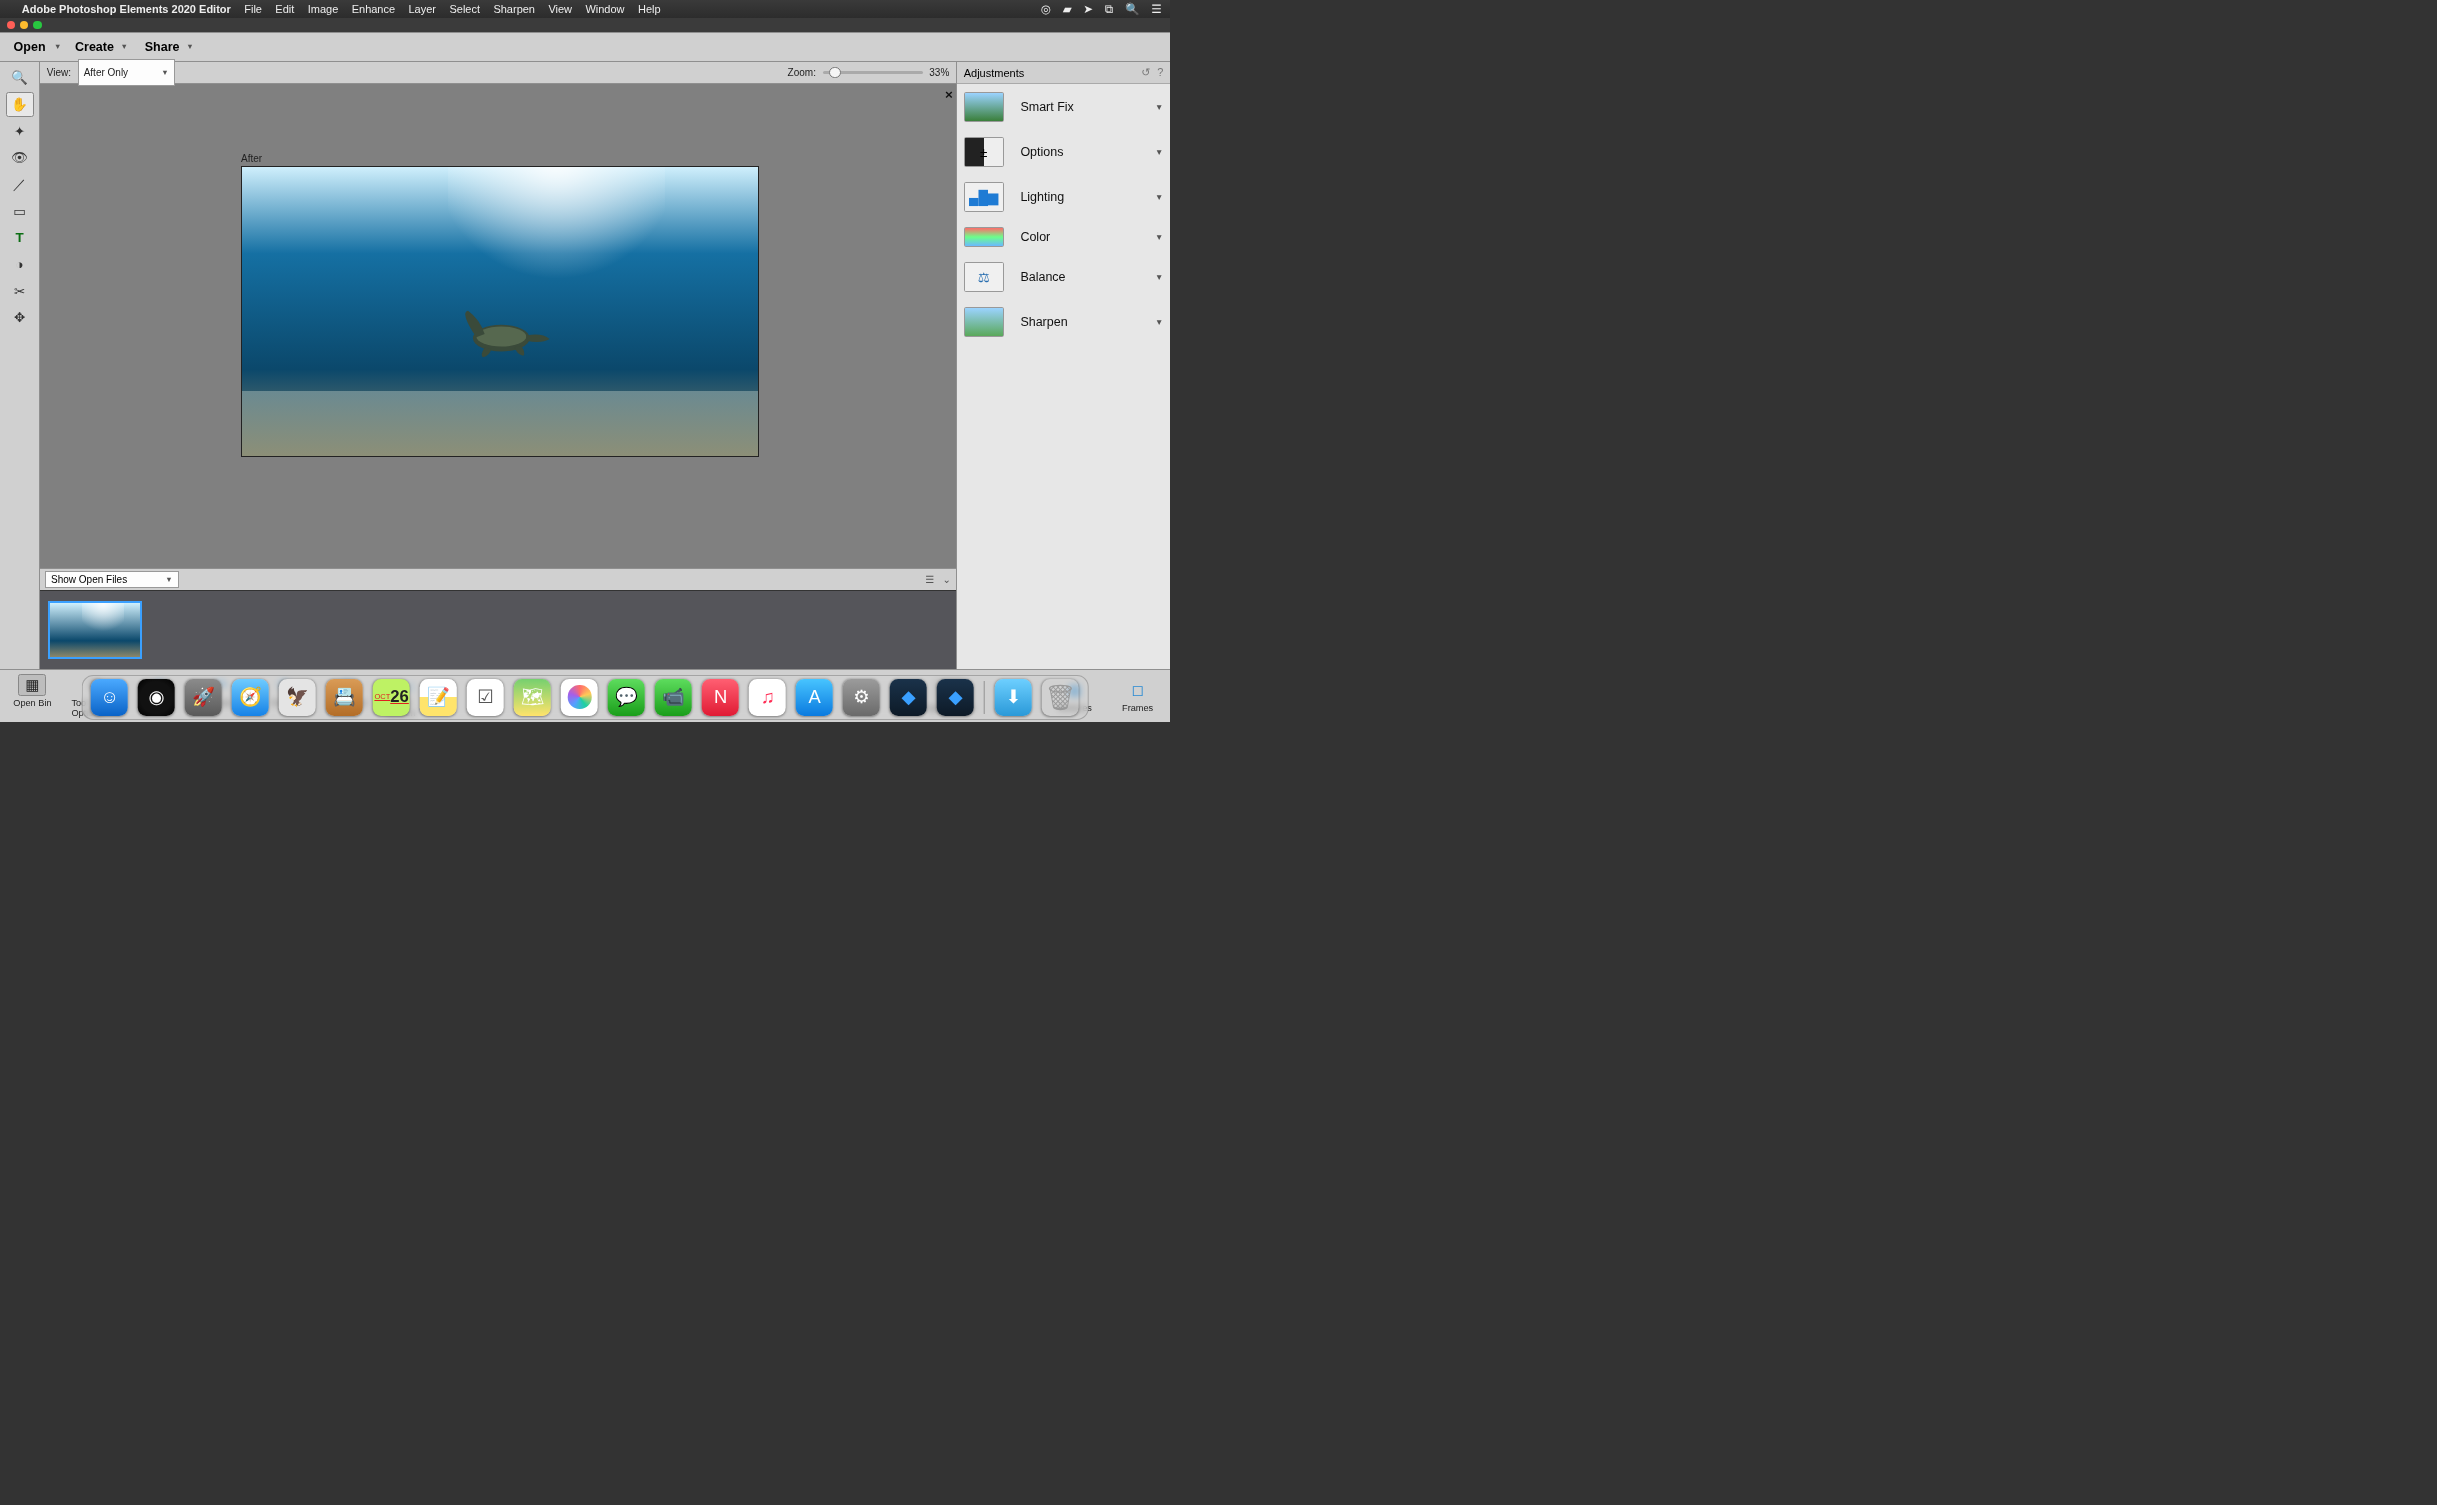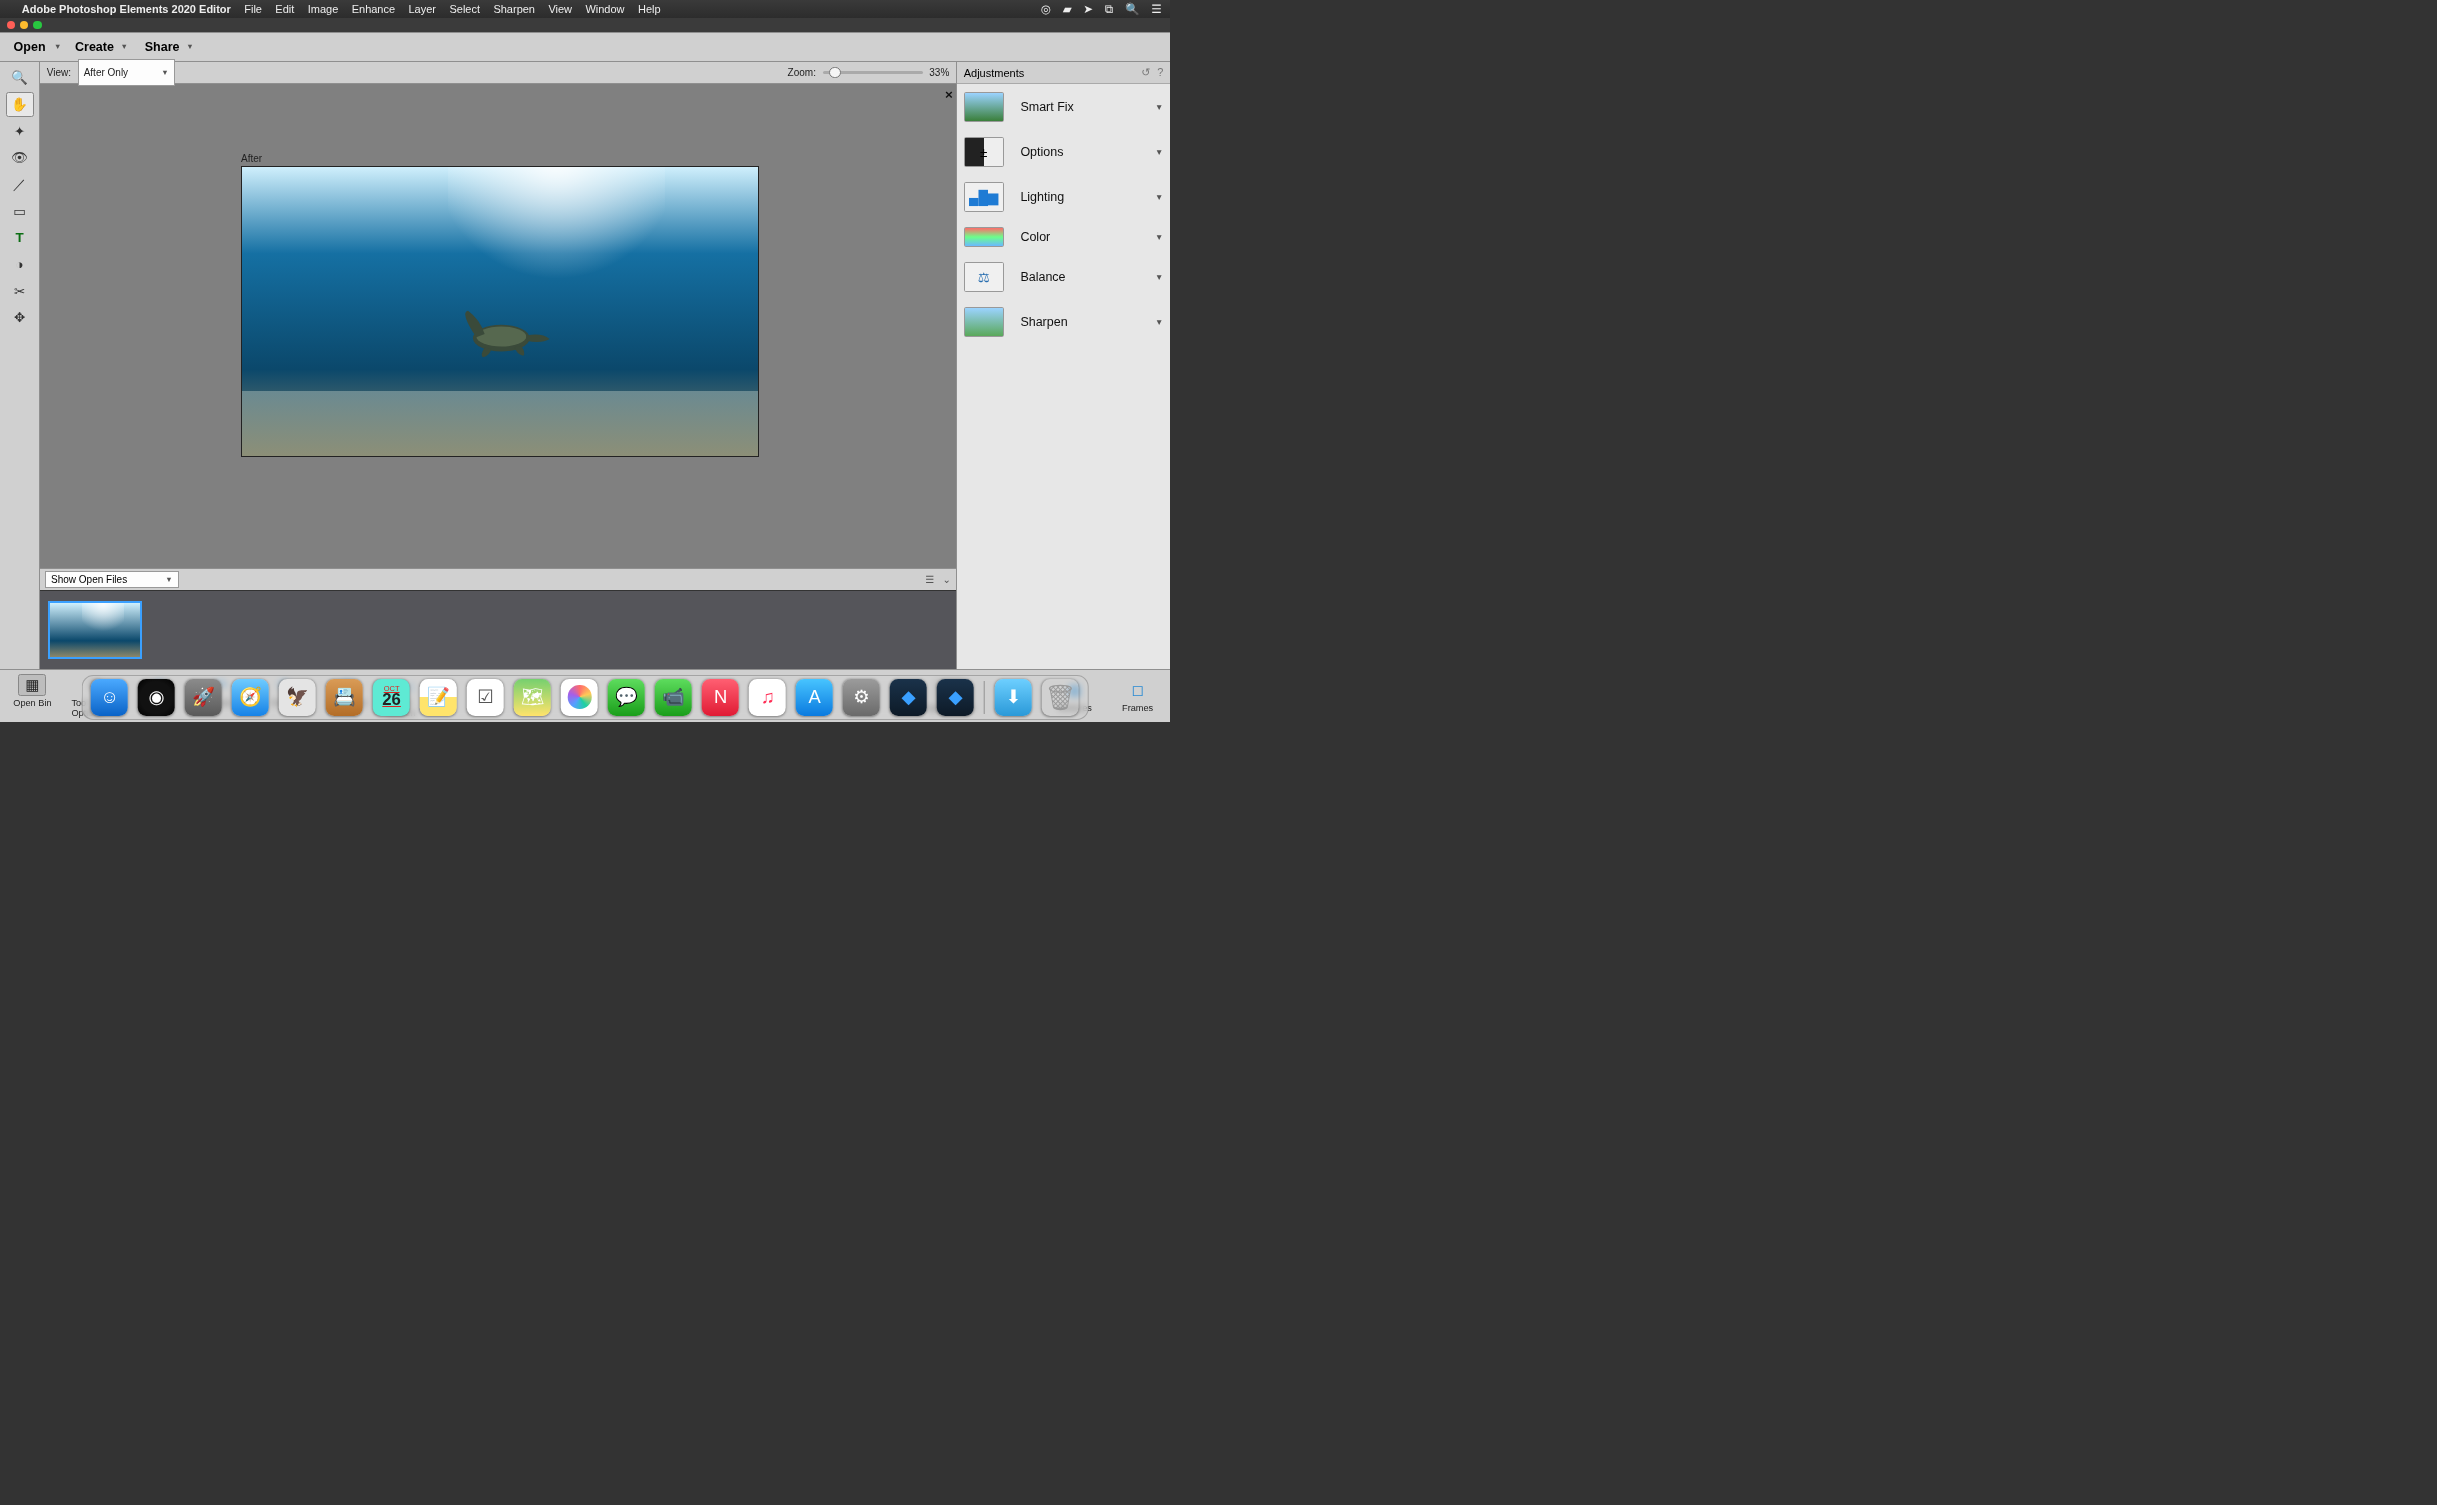--- a/index.html
+++ b/index.html
@@ -79,21 +79,21 @@
 .dock-wrap{ position:absolute; bottom:2.5px; left:0; right:0; height:0;}
 .dock{ position:absolute; bottom:0; left:50%; transform:translateX(-50%); height:45px; background:rgba(210,210,210,.45); border:0.8px solid rgba(120,120,120,.5); border-radius:11.7px; padding:3.3px 8.4px; display:flex; gap:10px; align-items:center; backdrop-filter: blur(3.3px);}
 .dockic{ width:37px; height:37px; border-radius:8.4px; display:flex; align-items:center; justify-content:center; font-size:18.4px; color:#fff; cursor:pointer; box-shadow:0 0.8px 2.5px rgba(0,0,0,.4);}
 .divider{ width:0.8px; height:33px; background:rgba(0,0,0,.3);}
 .dockic.finder{background:linear-gradient(#4aa9ff,#0a63c7);}
 .dockic.siri{background:radial-gradient(circle,#111 60%,#000);} 
 .dockic.launch{background:linear-gradient(#8b8b8b,#5a5a5a);}
 .dockic.safari{background:linear-gradient(#6ecbff,#1682e6);}
 .dockic.mail{background:#e4e4e4;color:#7b4e1b;}
 .dockic.contacts{background:linear-gradient(#d99b56,#b36d27);}
-.dockic.cal{background:#5eead4;color:#e02020;flex-direction:column;font-size:7.5px;line-height:1;text-decoration:underline;}
+.dockic.cal{background:#bef264;color:#e02020;flex-direction:row;font-size:7.5px;line-height:1;text-decoration:underline;}
 .dockic.cal .num{font-size:16.7px;color:#222;font-weight:600;}
 .dockic.notes{background:linear-gradient(#fff 50%,#ffe46b 50%);color:#b58b00;}
 .dockic.rem{background:#fff;color:#555;}
 .dockic.maps{background:linear-gradient(#76d06f,#ffe36b);}
 .dockic.photos{background:#fff;}
 .dockic.msg{background:linear-gradient(#5ddc5d,#1a9e1a);}
 .dockic.ft{background:linear-gradient(#5ddc5d,#1a9e1a);}
 .dockic.news{background:linear-gradient(#ff5f72,#e01b34);}
 .dockic.music{background:#fff;color:#ff2d55;}
 .dockic.store{background:linear-gradient(#47c4ff,#0a7adf);}

